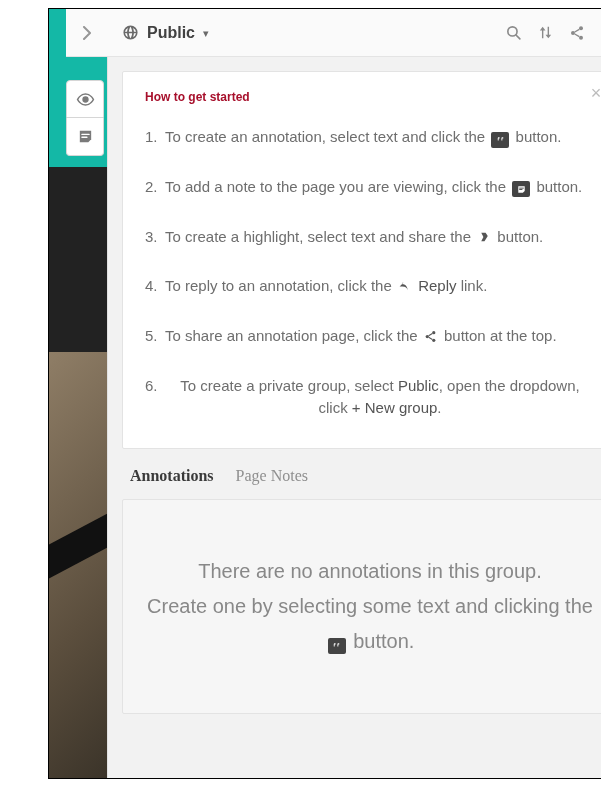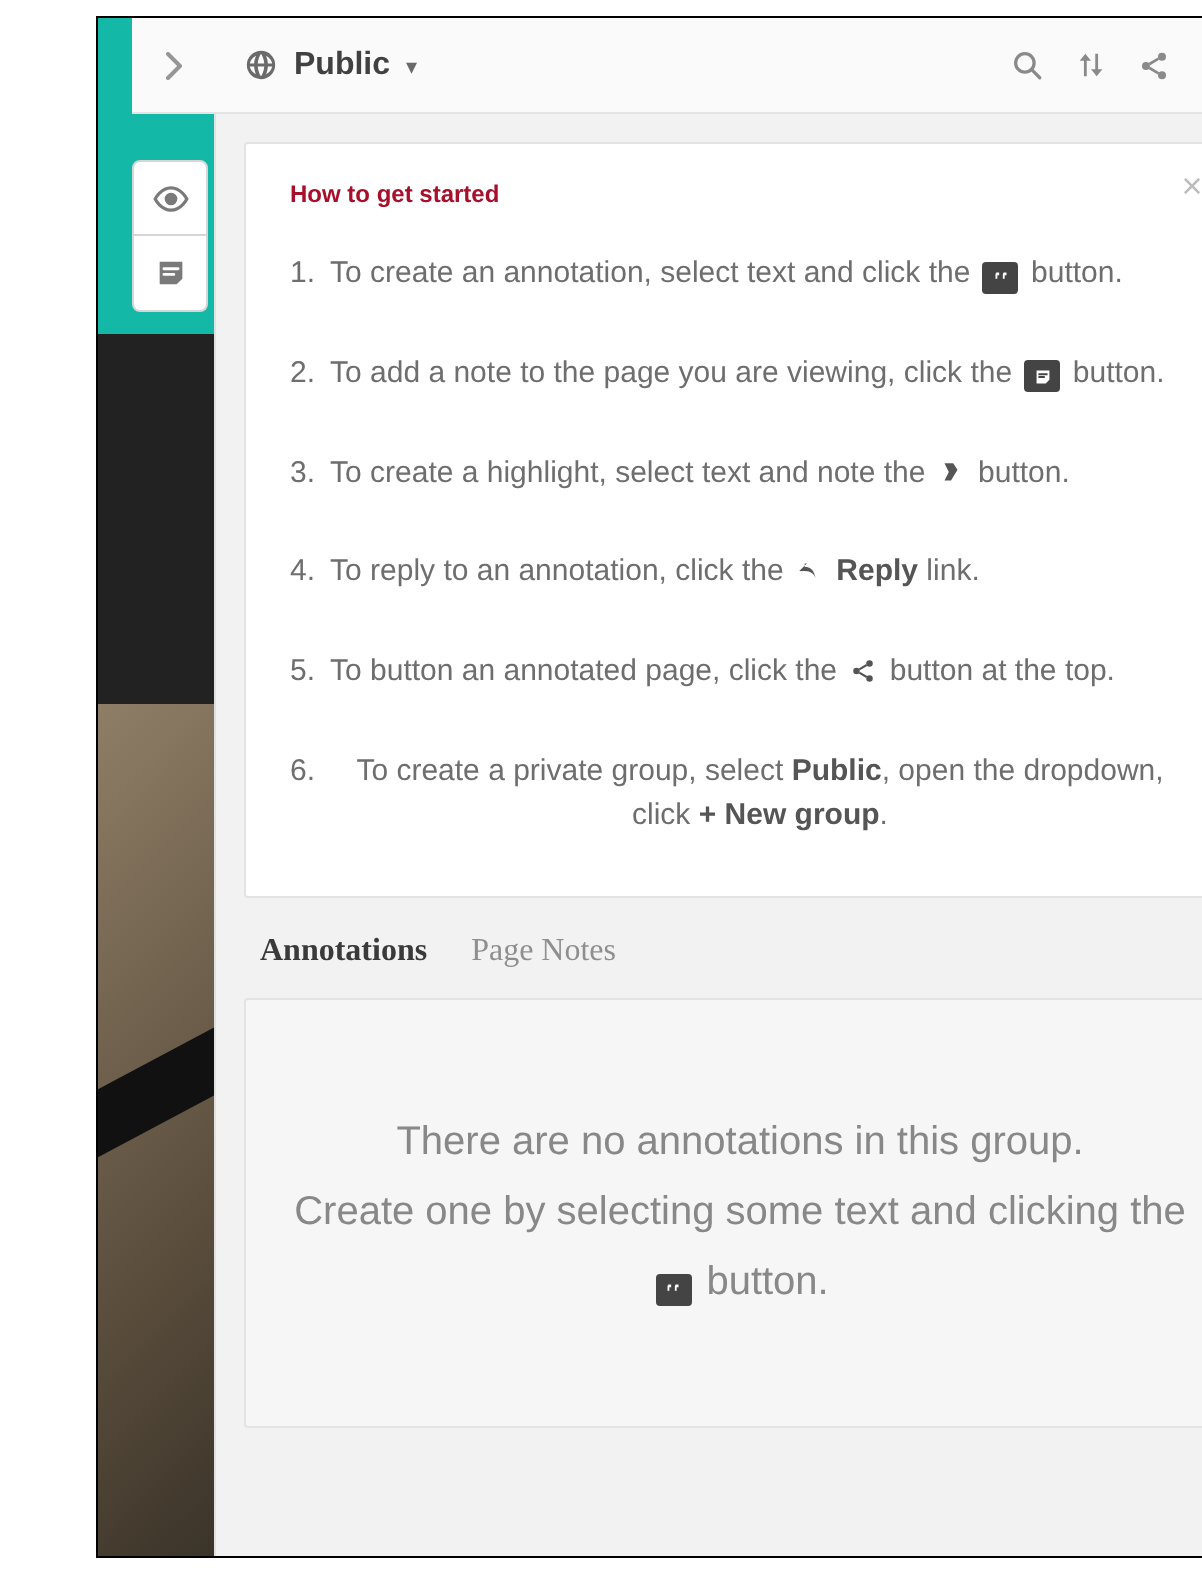--- a/index.html
+++ b/index.html
@@ -107,21 +107,21 @@
     display:inline-flex; width:18px; height:16px; background:#444; color:#fff;
     align-items:center; justify-content:center; vertical-align:-3px; border-radius:2px;
     margin:0 2px;
   }
   .il-ico svg{ width:11px; height:11px; fill:#fff; }
   .il-plain{
     display:inline-flex; width:14px; height:14px; align-items:center; justify-content:center;
     vertical-align:-2px; color:#555; margin:0 2px;
   }
   .il-plain svg{ width:13px; height:13px; fill:#555;}
-  .bold{font-weight:700; color:#555;}
+  .bold{font-weight:400; color:#555;}
 
   
   .tabs {
     display:flex; gap:22px; padding:0 22px 14px 22px; font-size:16px;font-family:Liberation Serif, serif;
   }
   .tabs .tab { color:#8f8f8f; cursor:pointer; }
   .tabs .tab.active { color:#3a3a3a; font-weight:700; }
 
   
   .empty {
@@ -223,35 +223,35 @@
         </li>
         <li>
           <span>To add a note to the page you are viewing, click the </span><span class="il-ico">
               <svg viewBox="0 0 24 24">
                 <path d="M5 5h14v10l-4 4H5V5z" fill="#fff"></path>
                 <path d="M7 9h10M7 12h7" stroke="#444" stroke-width="2"></path>
               </svg>
             </span><span> button.</span>
         </li>
         <li>
-          <span>To create a highlight, select text and note the </span><span class="il-plain">
+          <span>To create a highlight, select text and share the </span><span class="il-plain">
               <svg viewBox="0 0 24 24">
                 <path d="M6 3h8l4 6-6 10H6l4-8-4-8z"></path>
               </svg>
             </span><span> button.</span>
         </li>
         <li>
           <span>To reply to an annotation, click the </span><span class="il-plain">
               <svg viewBox="0 0 24 24">
                 <path d="M10 5L3 12h5c6 0 9 3 10 7-1-8-5-11-10-11V5z"></path>
               </svg>
             </span> <span class="bold">Reply</span><span> link.</span>
         </li>
         <li>
-          <span>To button an annotated page, click the </span><span class="il-plain">
+          <span>To share an annotation page, click the </span><span class="il-plain">
               <svg viewBox="0 0 24 24" fill="#555">
                 <circle cx="18" cy="5" r="3"></circle>
                 <circle cx="6" cy="12" r="3"></circle>
                 <circle cx="18" cy="19" r="3"></circle>
                 <path d="M8.6 10.5 15.4 6.5M8.6 13.5 15.4 17.5" stroke="#555" stroke-width="2"></path>
               </svg>
             </span><span> button at the top.</span>
         </li>
         <li>
           <span>To create a private group, select </span><span class="bold">Public</span><span>, open the dropdown, click </span><span class="bold">+ New group</span><span>.</span>

